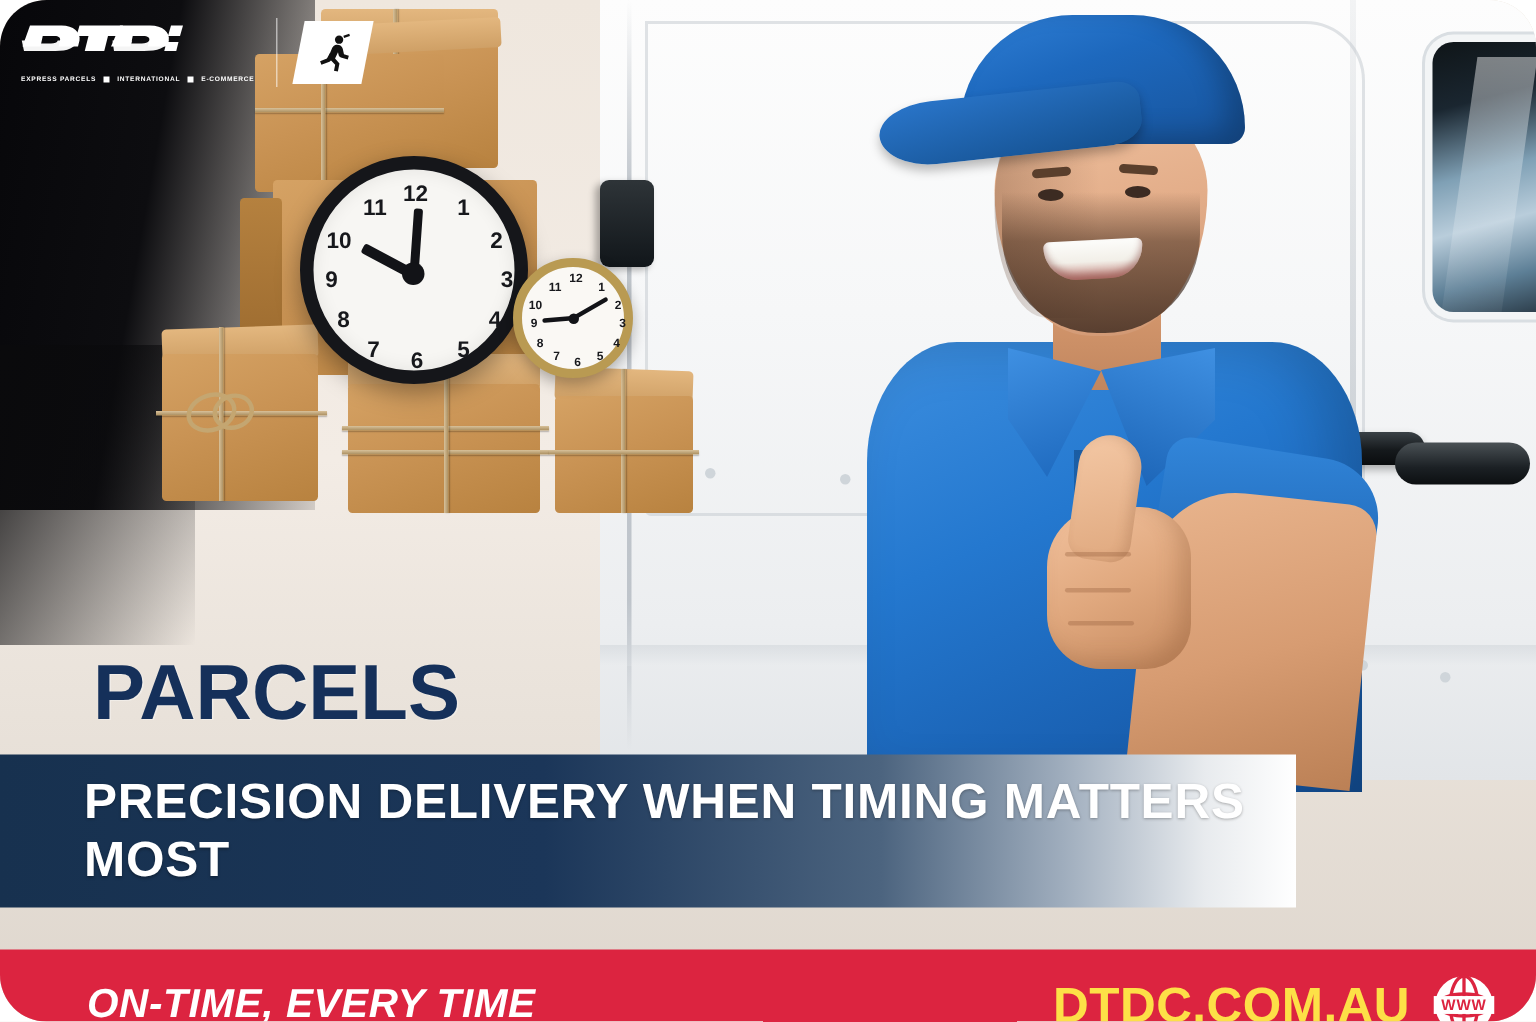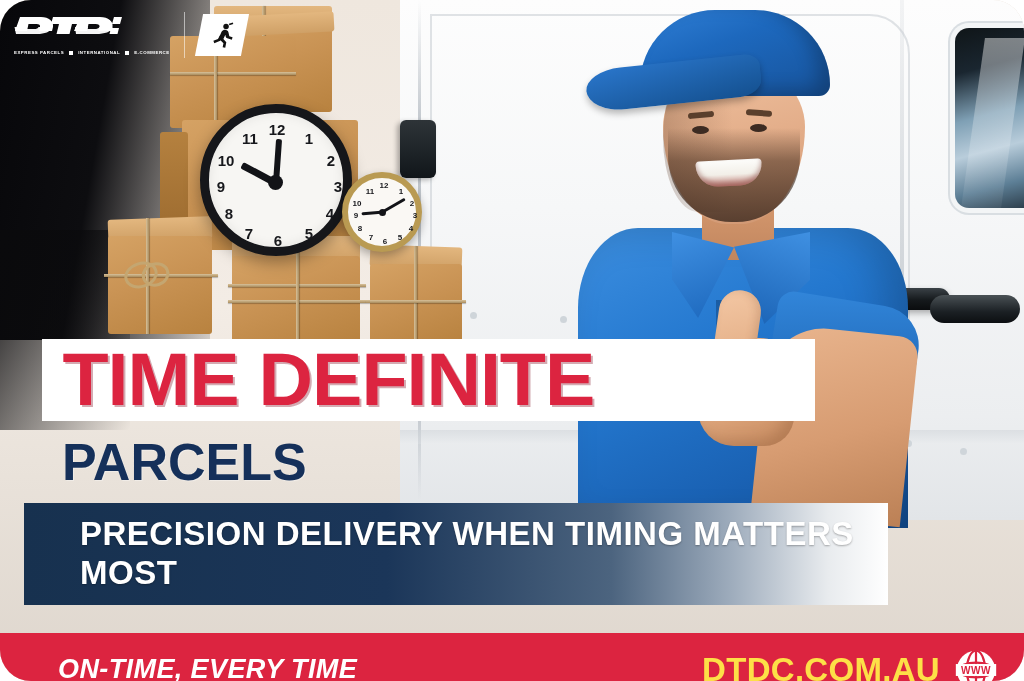--- a/index.html
+++ b/index.html
@@ -261,21 +261,21 @@
     font-size:52px;
     font-weight:bold;
     letter-spacing:0px;
     line-height:1;
     text-shadow:1px 1px 0 rgba(255,255,255,0.35);
   }
 
   .navy-band {
     position:absolute; left:0; top:503px; width:864px; height:102px;
     background:linear-gradient(90deg,#17314f 0%,#1B3659 42%,#4c647f 68%,#9fadbd 82%,#e8ebee 93%,#ffffff 100%);
-    display:flex; align-items:center;margin-left:24px;
+    display:flex; align-items:center;
   }
   .navy-text {
     color:#ffffff;
     font-size:33px;
     font-weight:bold;
     line-height:1.18;
     letter-spacing:0.5px;
     padding-left:56px;
     text-shadow:0 1px 2px rgba(0,0,0,0.3);
   }
@@ -472,23 +472,20 @@
         <g fill="#111111">
           <circle cx="21" cy="5.5" r="3.4"></circle>
           <path d="M17.5 10 c3 -1 6 0.5 6.5 3 l1 4.5 l4 1.2 l-0.9 3 l-5.6 -1.6 c-1 -0.3 -1.7 -1 -1.9 -2 l-0.5 -2.3 l-2.4 5.1 l3.6 4.1 l-1.3 6.6 l-3.2 -0.6 l1 -5 l-4.6 -4.6 c-0.8 -0.8 -1 -2 -0.5 -3 l2.6 -6 c0.4 -1 1.2 -1.8 2.2 -2.4 z"></path>
           <path d="M13.4 16.6 l-2.4 4.4 l-5.6 2.2 l1.1 2.9 l6.6 -2.6 c0.6 -0.2 1.1 -0.7 1.4 -1.3 l1.8 -3.6 z"></path>
           <path d="M24.5 2.2 l4.8 -1.6 l0.6 1.8 l-4.8 1.6 z"></path>
         </g>
       </svg>
     </div>
   </div>
 
-  <div class="headline-band">
-    <div class="headline">TIME DEFINITE</div>
-  </div>
 
   <div class="subheadline">PARCELS</div>
 
   <div class="navy-band">
     <div class="navy-text">PRECISION DELIVERY WHEN TIMING MATTERS MOST</div>
   </div>
 
   <div class="red-band">
     <div class="tagline">ON-TIME, EVERY TIME</div>
     <div class="url-wrap">

